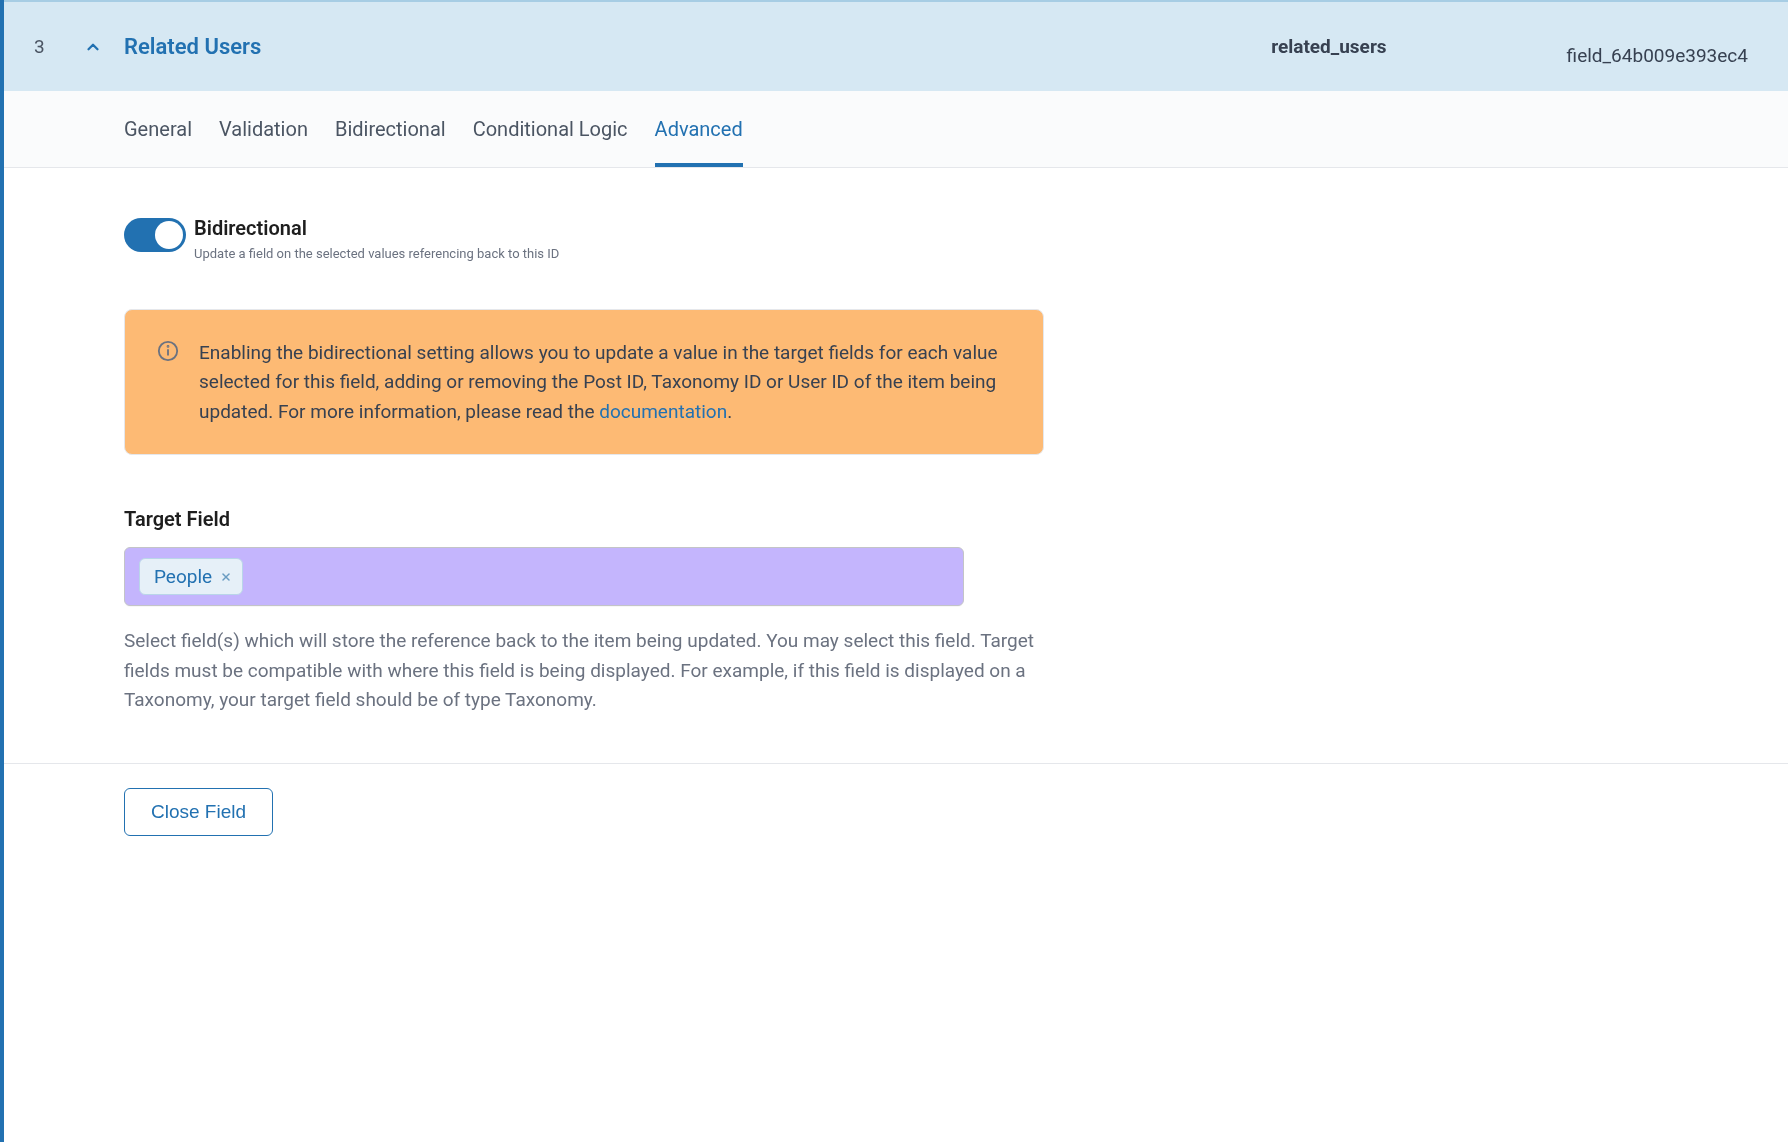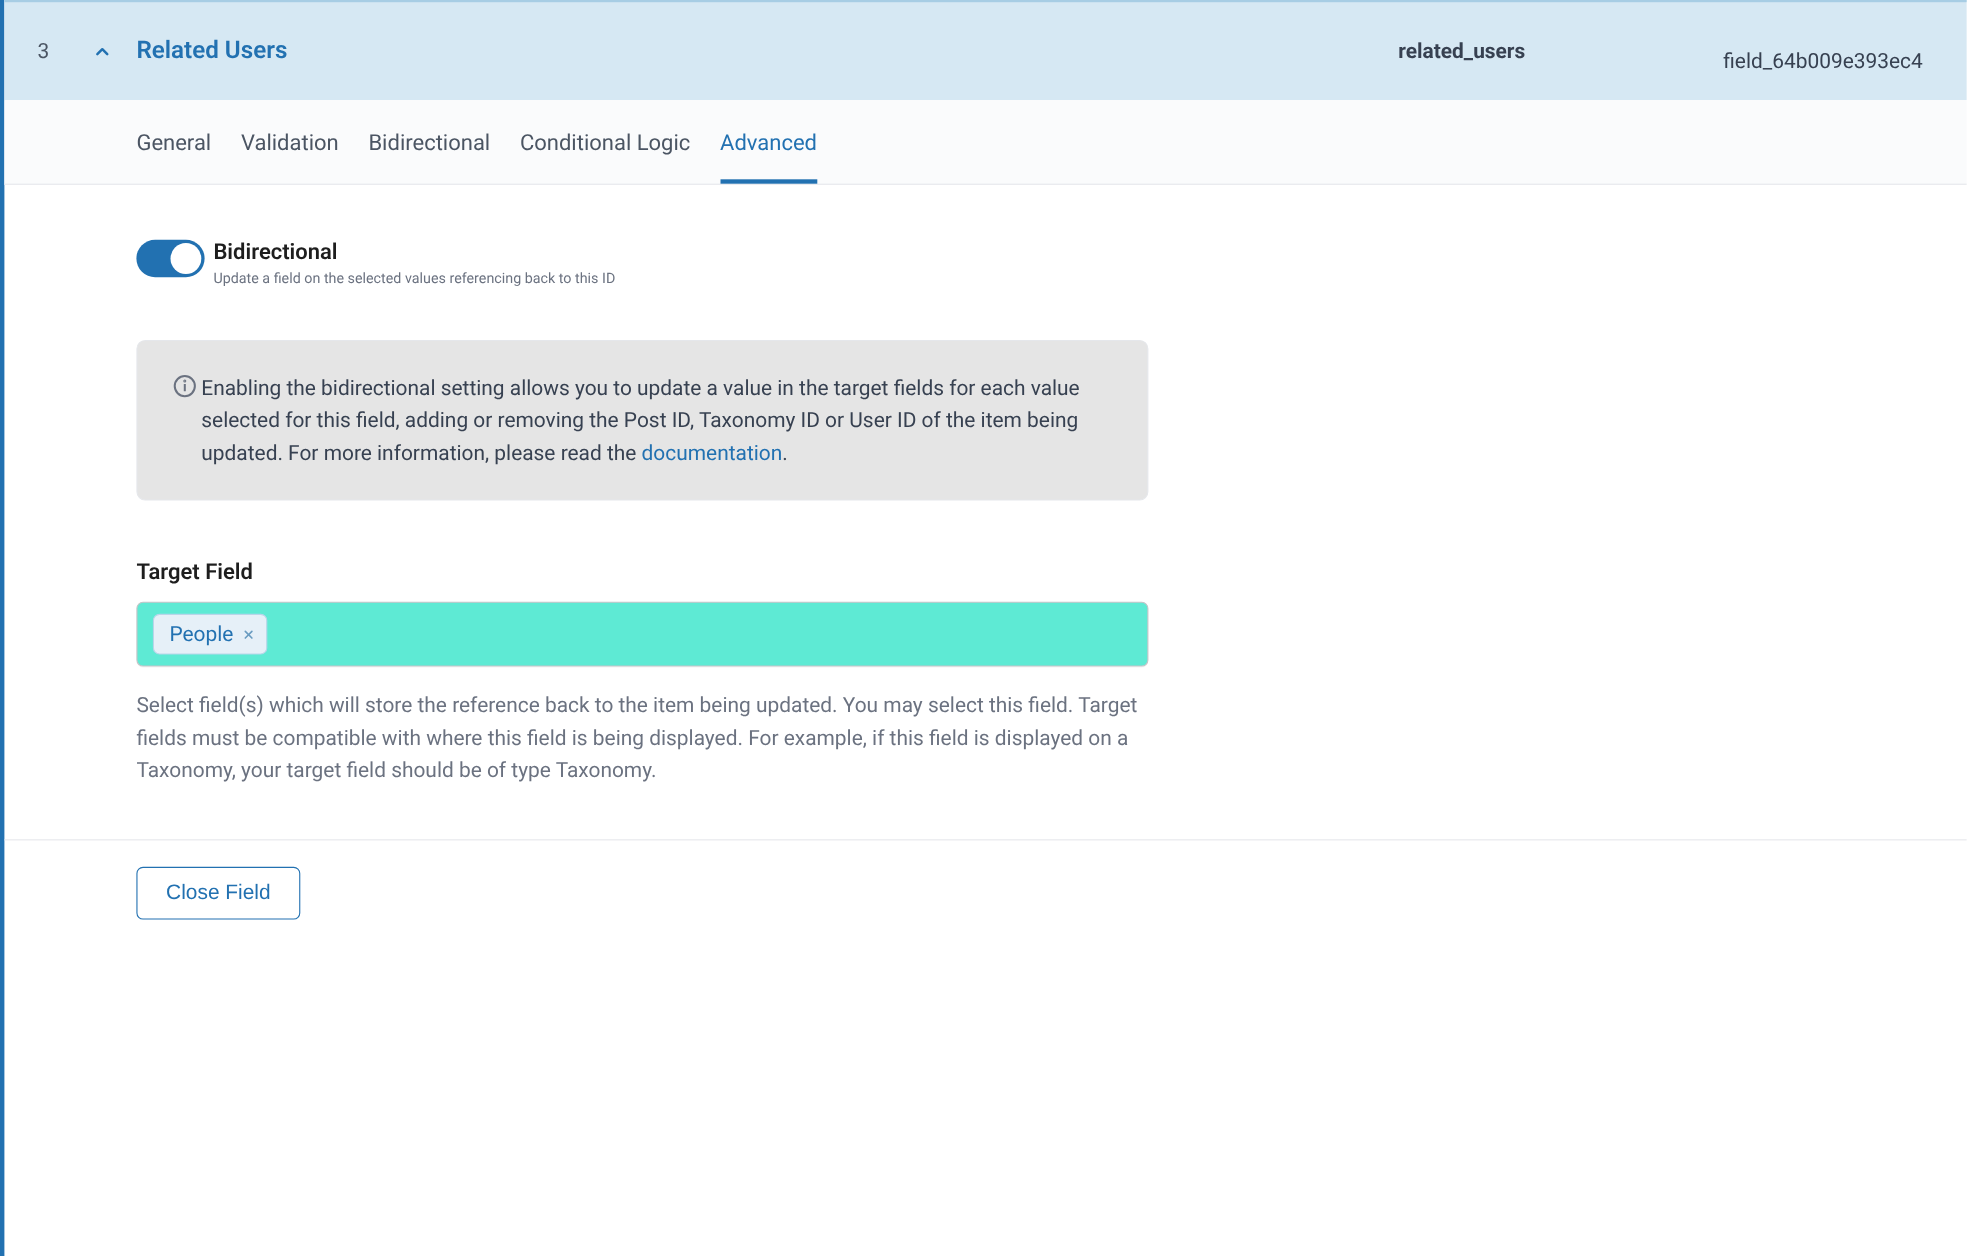--- a/index.html
+++ b/index.html
@@ -100,26 +100,26 @@
   font-weight: 600;
   font-size: 20px;
   color: #1e1e1e;
   margin-bottom: 6px;
 }
 .toggle-labels .desc {
   color: #6b7280;
   font-size: 13px;
 }
 .infobox {
-  background: #e5e5e5;
+  background: #fdba74;
   border: 1px solid #e5e7eb;
   border-radius: 8px;
   padding: 28px 32px;
   display: flex;
-  gap: 4px;
+  gap: 20px;
   width: 920px;
   margin-bottom: 52px;
 }
 .infobox .icon {
   flex-shrink: 0;
   margin-top: 2px;
 }
 .infobox .text {
   color: #374151;
   font-size: 19px;
@@ -133,27 +133,27 @@
   font-weight: 600;
   font-size: 20px;
   color: #1e1e1e;
   margin-bottom: 16px;
   margin-top: 16px;
 }
 .select-box {
   border: 1px solid #c3c4c7;
   border-radius: 6px;
   padding: 10px 14px;
-  width: 920px;
+  width: 840px;
   min-height: 56px;
   display: flex;
   align-items: center;
   gap: 8px;
   margin-bottom: 20px;
-  background: #5eead4;
+  background: #c4b5fd;
   box-shadow: 0 1px 0 rgba(0,0,0,0.03);
 }
 .chip {
   background: #e6f0f8;
   border: 1px solid #b9d5e9;
   color: #2271b1;
   padding: 6px 10px 6px 14px;
   border-radius: 6px;
   font-size: 19px;
   display: inline-flex;

